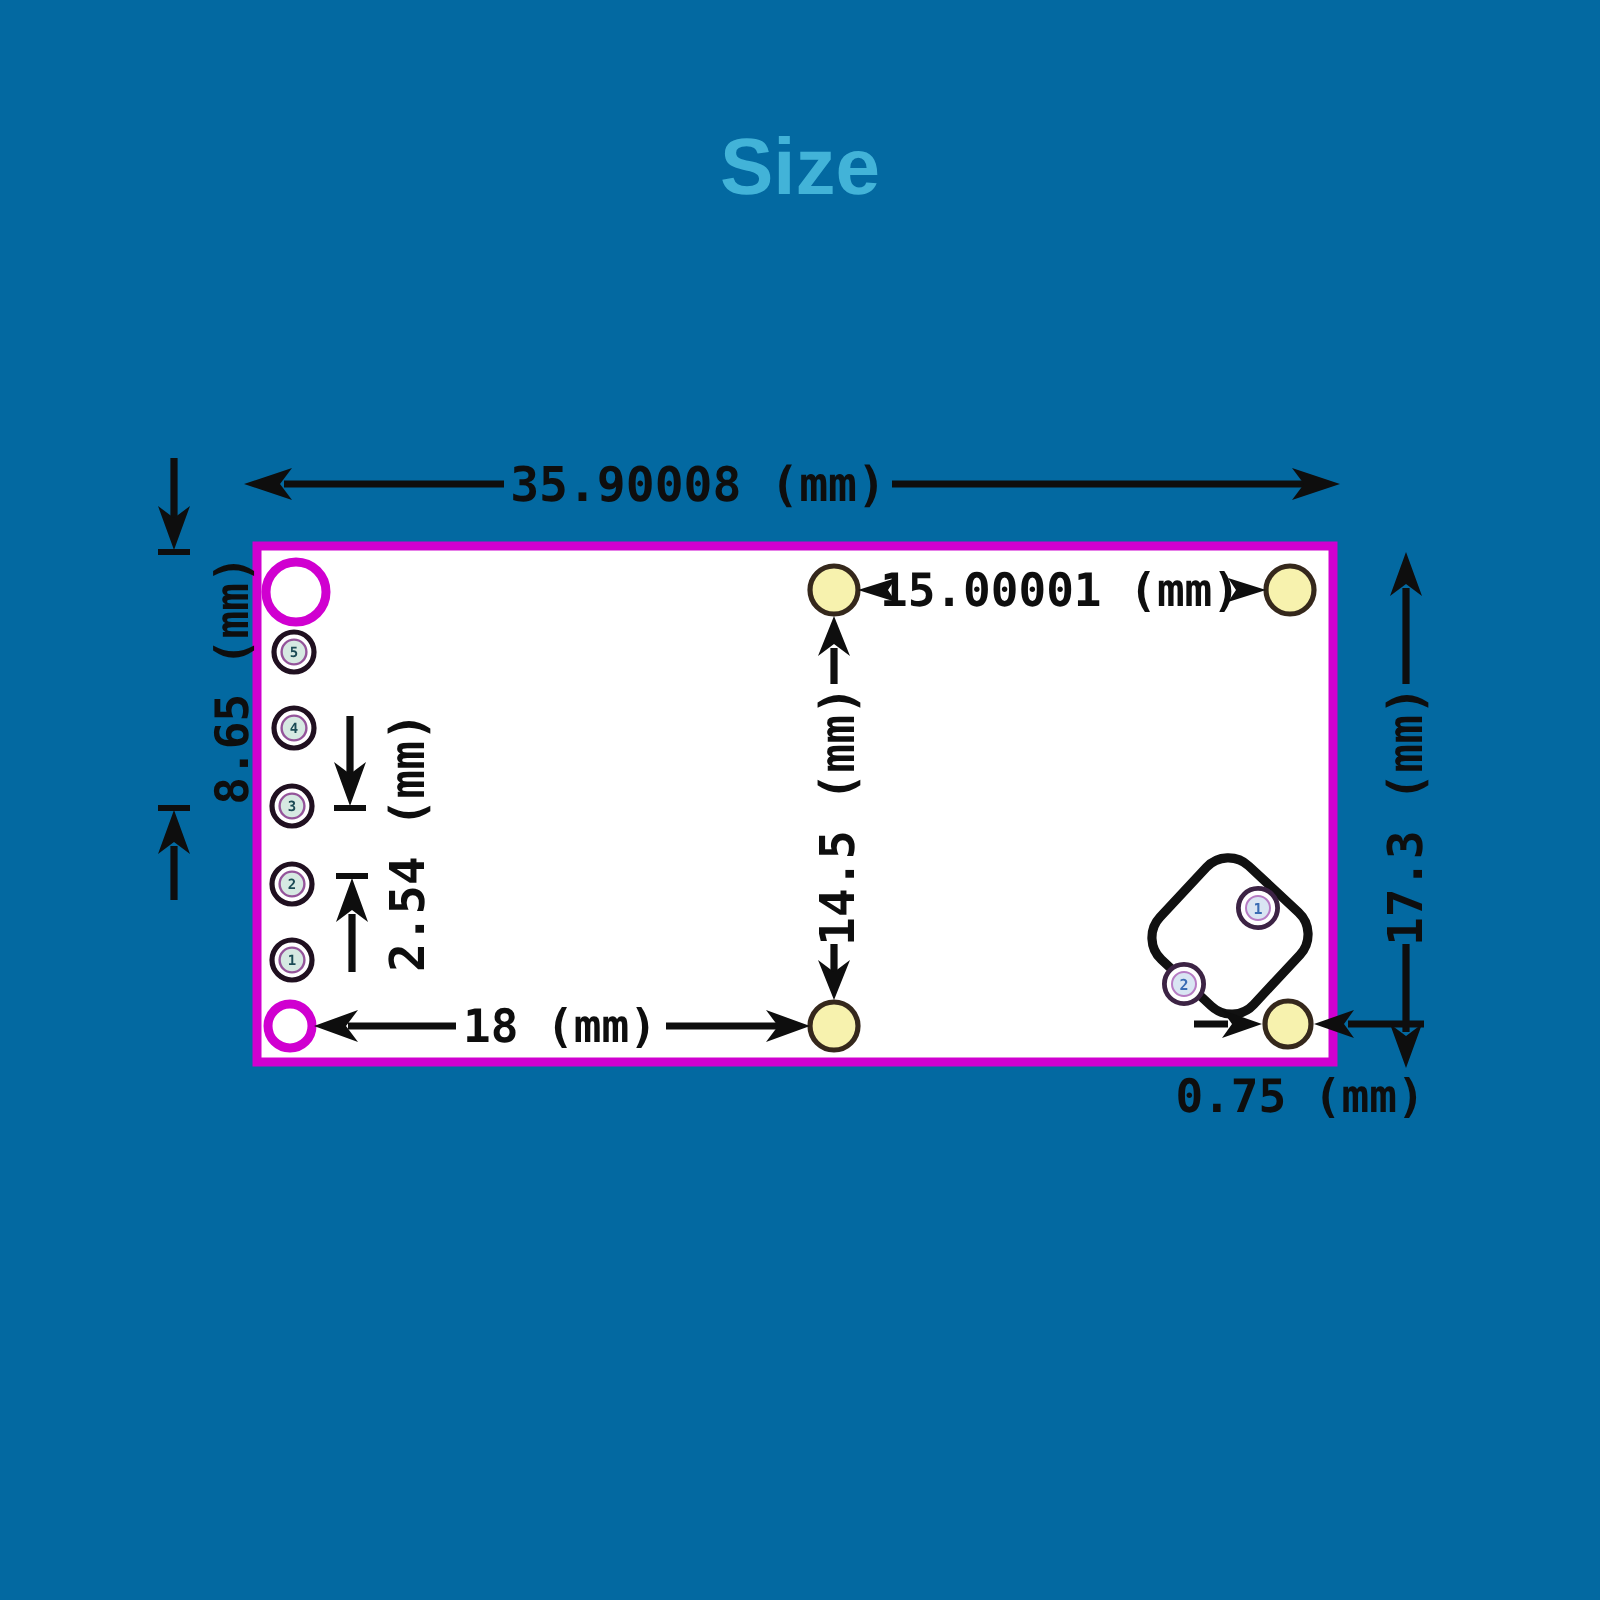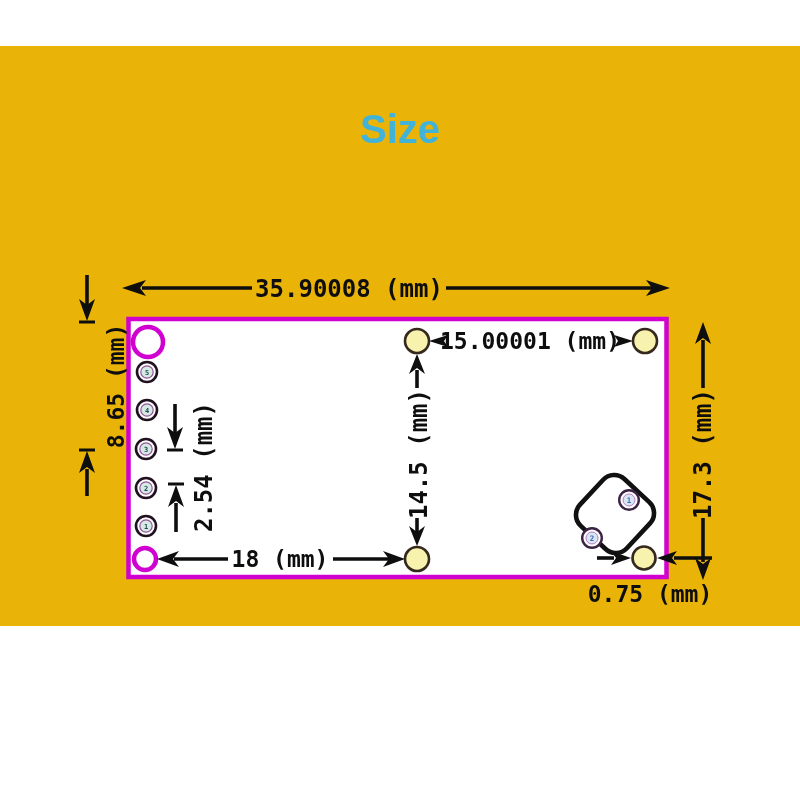--- a/index.html
+++ b/index.html
@@ -1,17 +1,17 @@
 <!DOCTYPE html>
 <html><head>
 <meta charset="utf-8">
 <style>
   html,body{margin:0;padding:0;background:#ffffff;}
-  .stage{position:relative;width:800px;height:580px;background:#eab308;overflow:hidden;
-         font-family:"Liberation Sans",sans-serif;margin-top:46px;}
+  .stage{position:relative;width:800px;height:800px;background:#0369a1;overflow:hidden;
+         font-family:"Liberation Sans",sans-serif;}
   svg{display:block}
   .dim-text{font-family:"DejaVu Sans Mono",monospace;font-weight:bold;fill:#0e0e0e;}
   .title-text{font-family:"Liberation Sans",sans-serif;font-weight:bold;fill:#42b3d8;}
   .pin-digit{font-family:"DejaVu Sans Mono",monospace;font-weight:bold;fill:#1b4b55;}
   .mod-digit{font-family:"DejaVu Sans Mono",monospace;font-weight:bold;fill:#3a6cb4;}
   .dim-line{stroke:#0e0e0e;stroke-width:3.6;fill:none;}
   .dim-tick{stroke:#0e0e0e;stroke-width:3;fill:none;}
   .dim-head{fill:#0e0e0e;stroke:none;}
 </style>
 </head>

